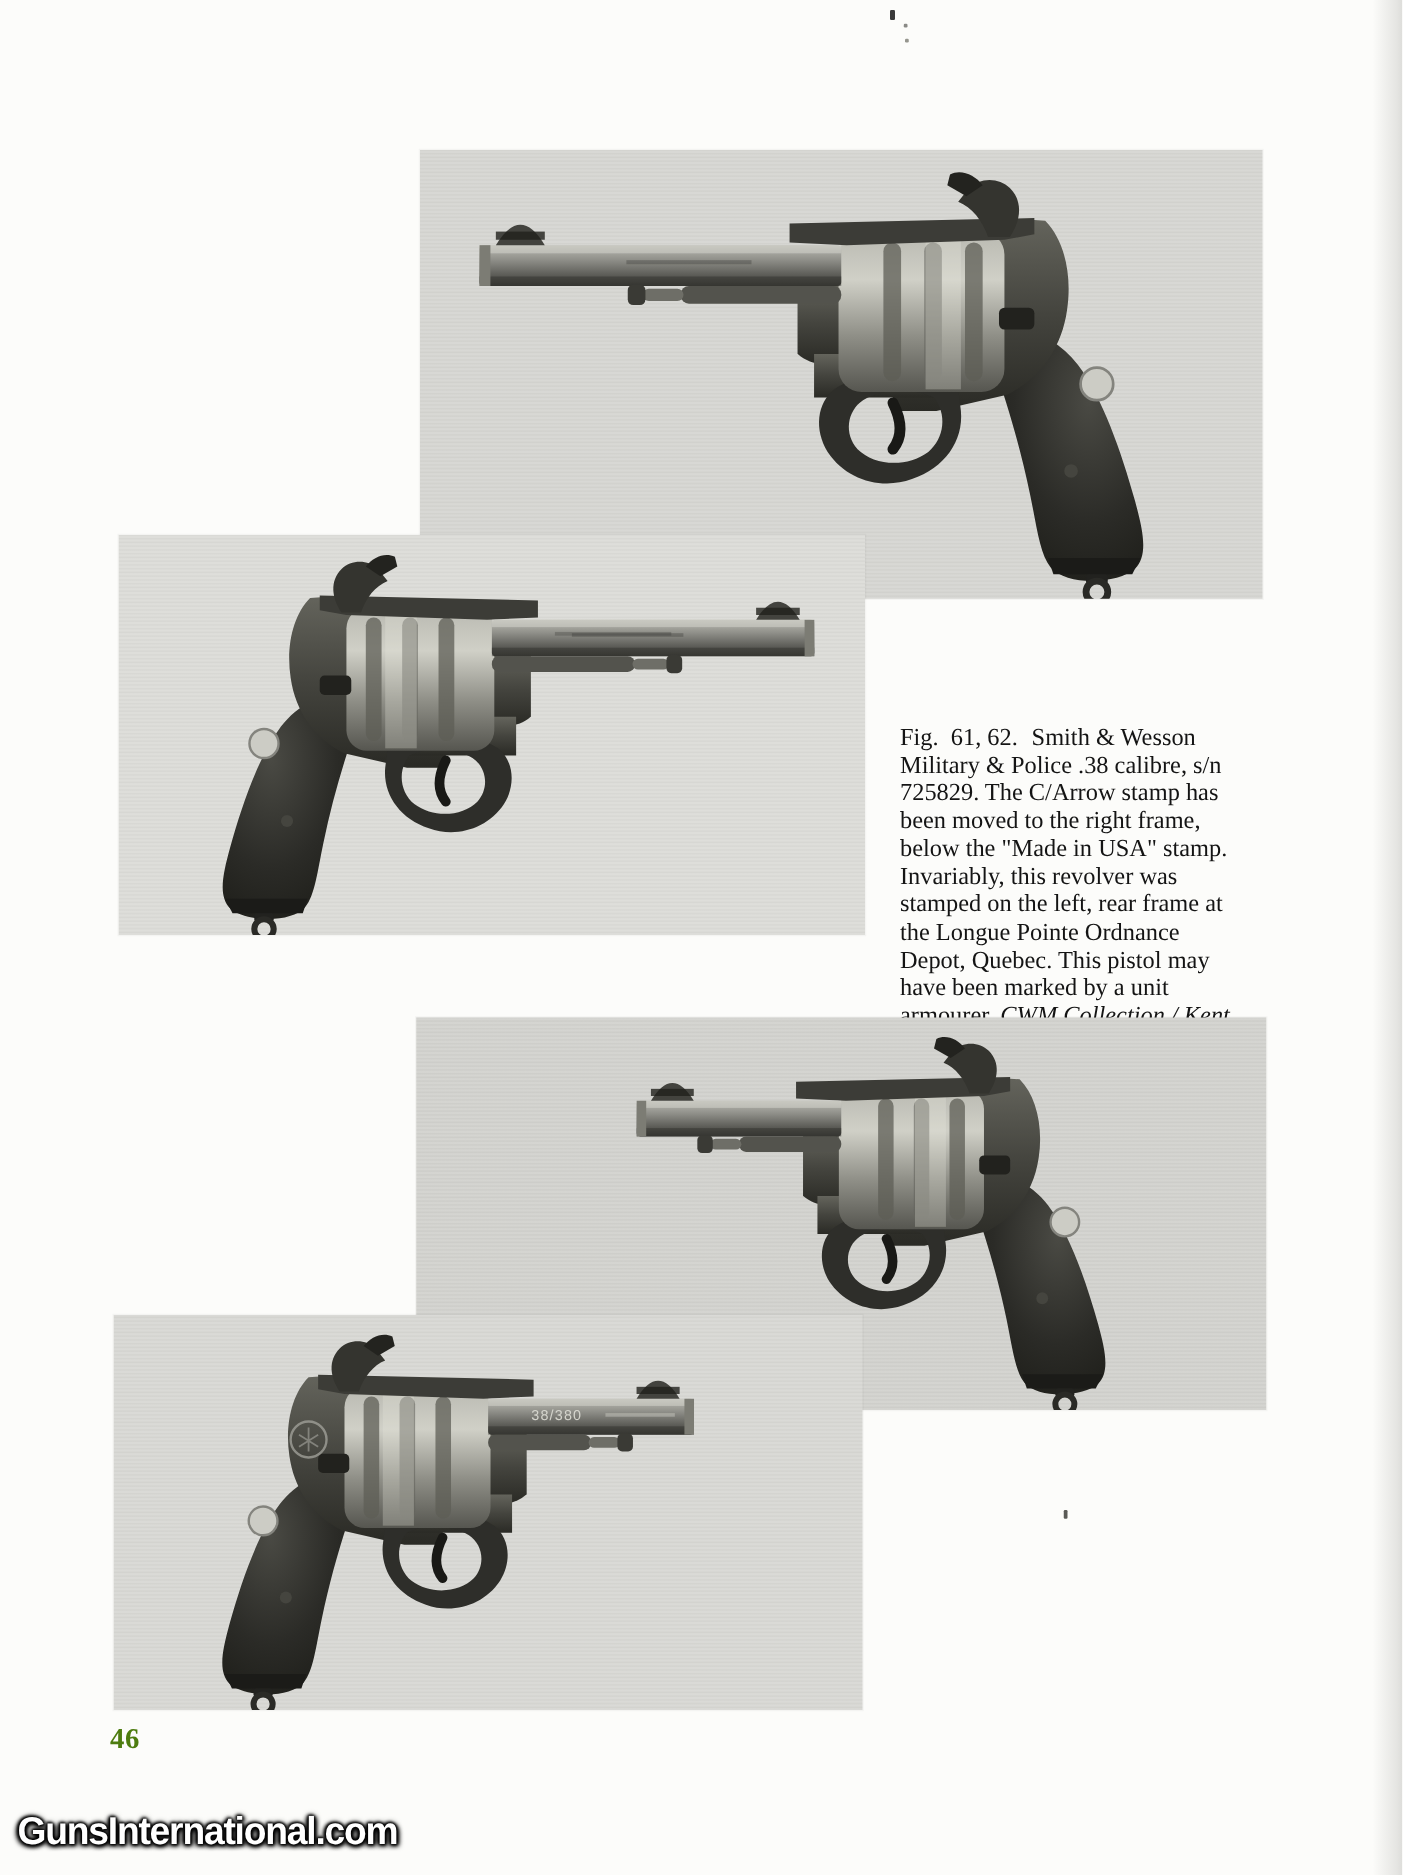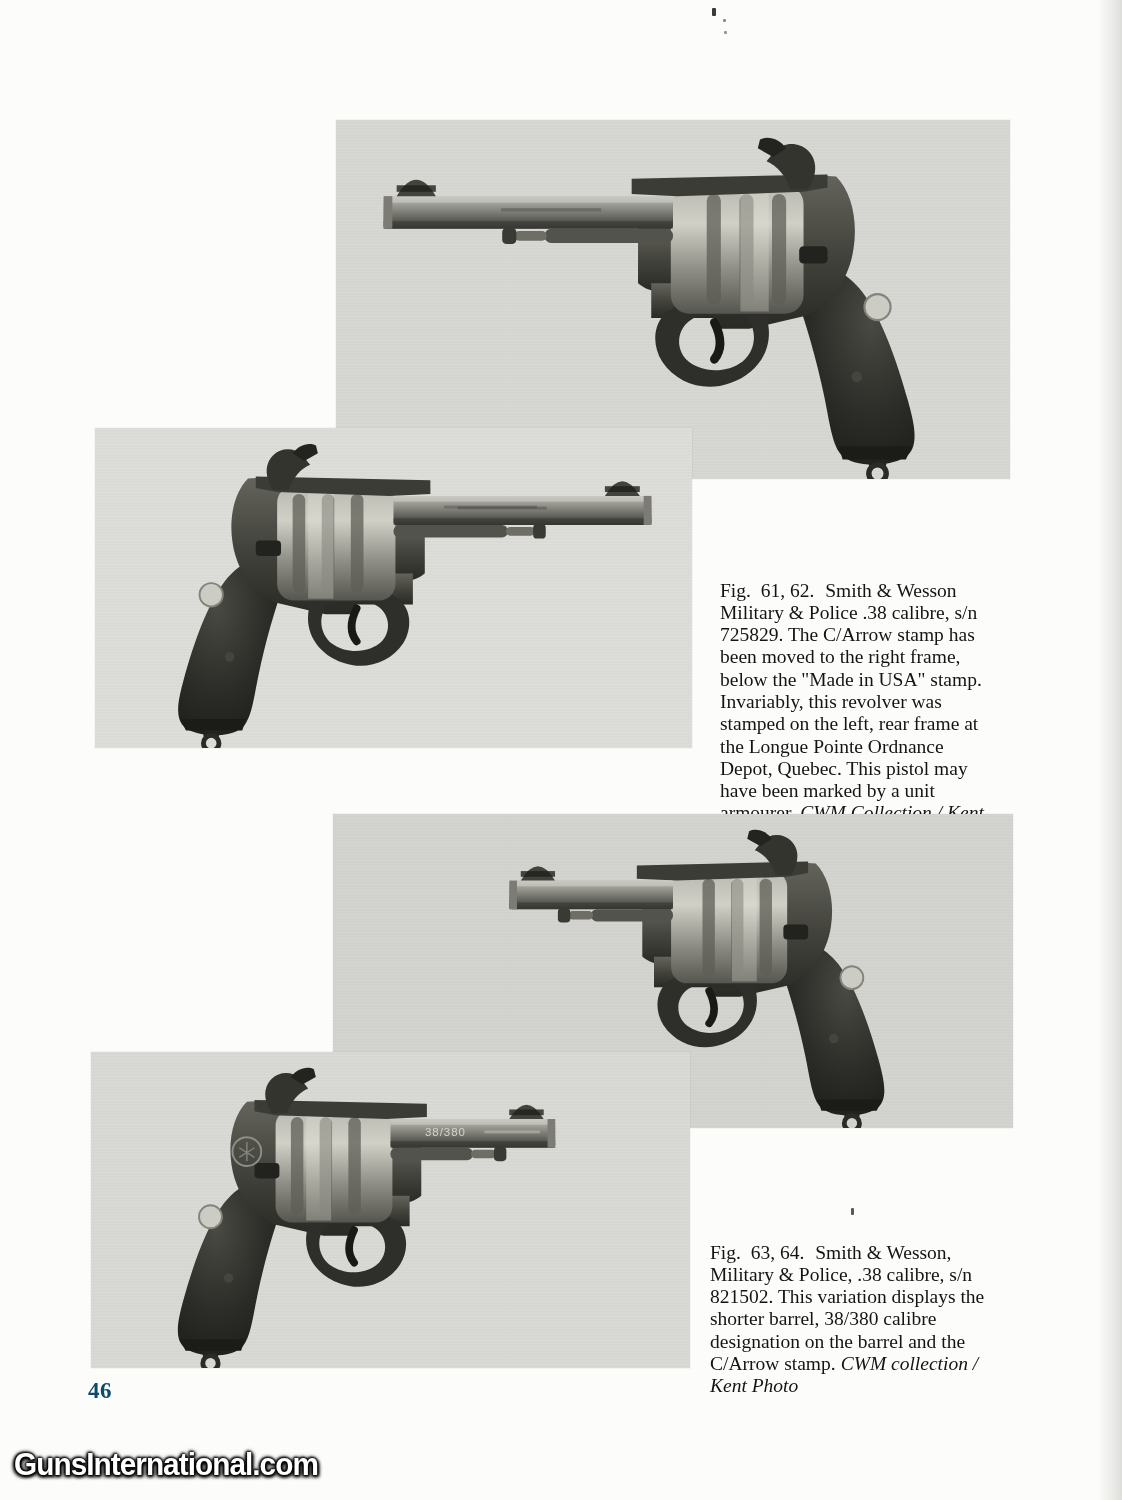--- a/index.html
+++ b/index.html
@@ -28,21 +28,21 @@
     font-size:19.5px;
     line-height:22.3px;
     white-space:pre-wrap;
     text-align:left;
   }
   .cap-label{font-weight:400;text-align:right;}
   .cap-body{margin-left:11px;}
   .cap-credit{font-style:italic;margin-left:5px;}
   .page-number{
     position:absolute;left:88px;top:1378px;
-    font-weight:700;font-size:23px;color:#0c4a6e;
+    font-weight:700;font-size:23px;color:#4d7c0f;
     letter-spacing:0.5px;
   }
   .watermark{
     position:absolute;left:14px;top:1447px;
     font-family:"Liberation Sans", sans-serif;
     font-weight:700;font-size:31px;letter-spacing:-1px;
     color:#ffffff;
     transform:scaleX(0.96);transform-origin:left center;
     text-shadow:
       0 0 2px #000, 0 0 3px #000, 0 0 5px #000,
@@ -180,21 +180,20 @@
         <circle cx="150" cy="104" r="15" fill="none" stroke="#9a9a93" stroke-width="2" opacity="0.85"></circle>
         <path d="M142,100 L158,110 M158,100 L142,110 M150,94 L150,114" stroke="#9a9a93" stroke-width="1.5" opacity="0.7"></path>
       </g>
       <text class="stamp-text" x="336" y="88">38/380</text>
       <rect x="398" y="82" width="58" height="3" fill="#e2e2da" opacity="0.35"></rect>
     </svg>
   </div>
 
   <p class="caption" style="left:720px;top:560px;width:278px;"><span class="cap-label">Fig.  61, 62.</span><span class="cap-body">Smith &amp; Wesson Military &amp; Police .38 calibre, s/n 725829. The C/Arrow stamp has been moved to the right frame, below the "Made in USA" stamp. Invariably, this revolver was stamped on the left, rear frame at the Longue Pointe Ordnance Depot, Quebec. This pistol may have been marked by a unit armourer.</span><span class="cap-credit">CWM Collection / Kent Photo.</span></p>
 
-  <p class="caption" style="left:710px;top:1222px;width:302px;"><span class="cap-label">Fig.  63, 64.</span><span class="cap-body">Smith &amp; Wesson, Military &amp; Police, .38 calibre, s/n 821502. This variation displays the shorter barrel, 38/380 calibre designation on the barrel and the C/Arrow stamp.</span><span class="cap-credit">CWM collection / Kent Photo</span></p>
 
   <div class="page-number">46</div>
 
   <div class="watermark">GunsInternational.com</div>
 
   <div class="speck" style="left:712px;top:8px;width:4px;height:8px;background:#3a3a3a;"></div>
   <div class="speck" style="left:723px;top:19px;width:3px;height:3px;background:#8a8a86;"></div>
   <div class="speck" style="left:724px;top:31px;width:3px;height:3px;background:#96968e;"></div>
   <div class="speck" style="left:851px;top:1208px;width:3px;height:7px;background:#5a5a56;"></div>
 

